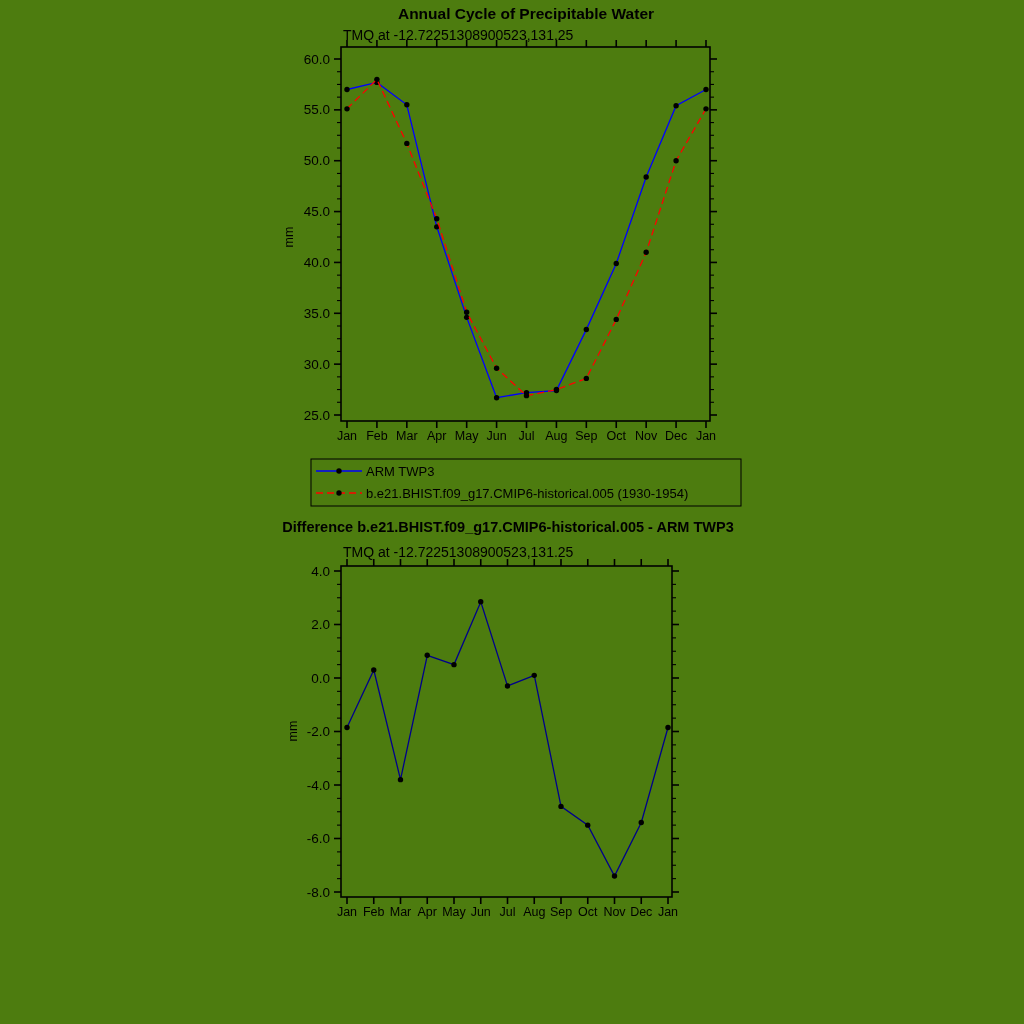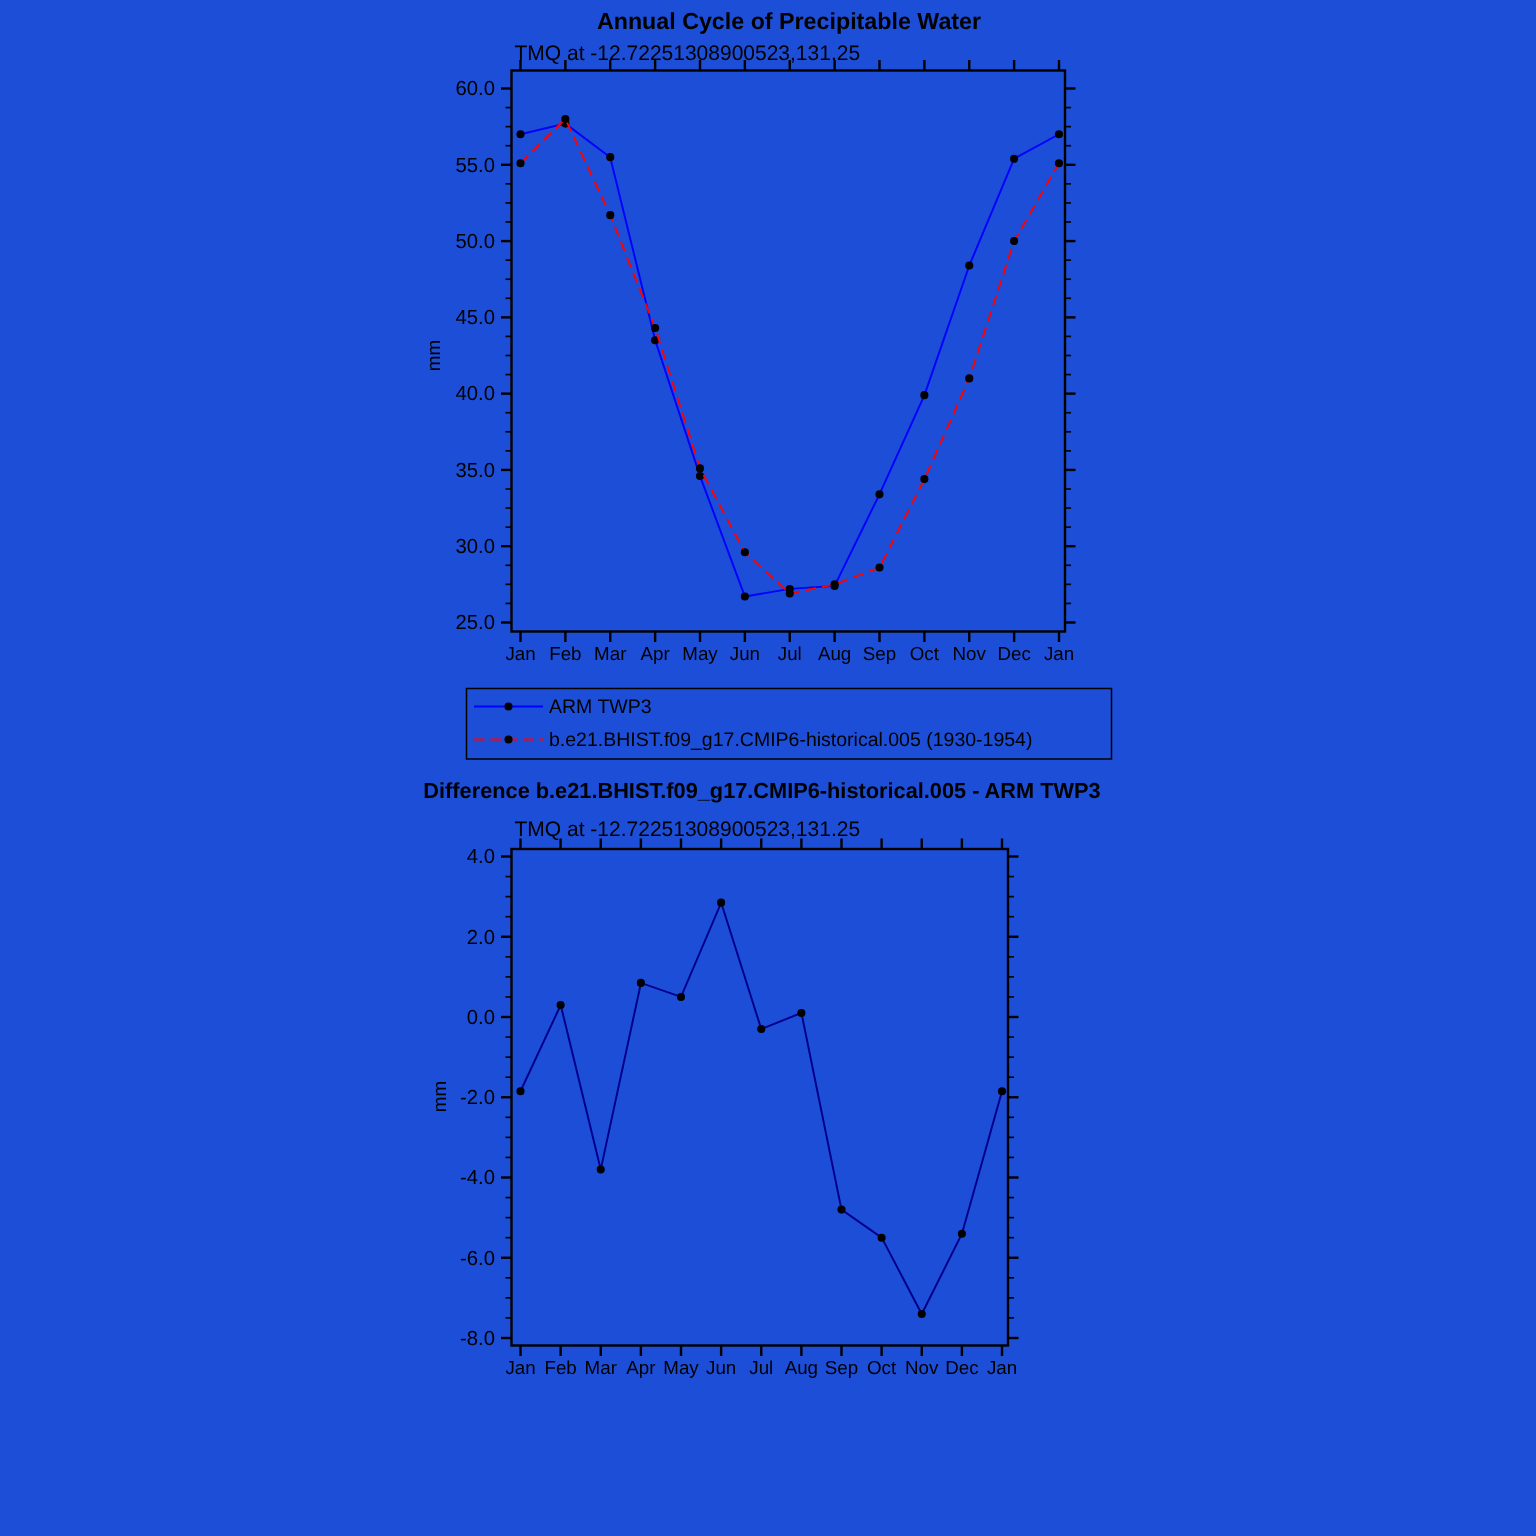--- a/index.html
+++ b/index.html
@@ -4,21 +4,21 @@
 <style>
   html, body {
     margin: 0;
     padding: 0;
     background: #ffffff;
   }
   .canvas {
     position: relative;
     width: 1024px;
     height: 1024px;
-    background: #1d4ed8;
+    background: #4d7c0f;
     font-family: "Liberation Sans", sans-serif;
     overflow: hidden;
   }
   svg text {
     font-family: "Liberation Sans", sans-serif;
     fill: #000000;
   }
   .chart-title { font-weight: bold; }
 </style>
 </head>

